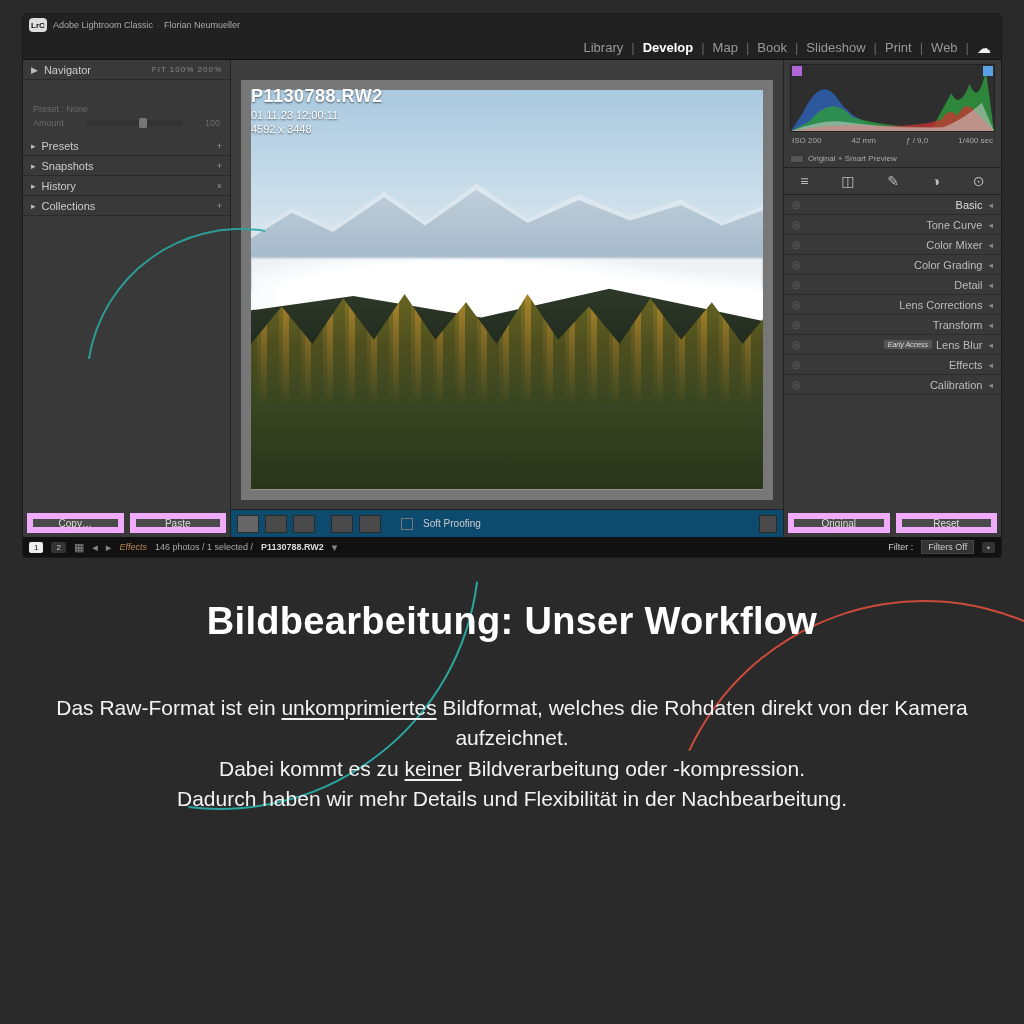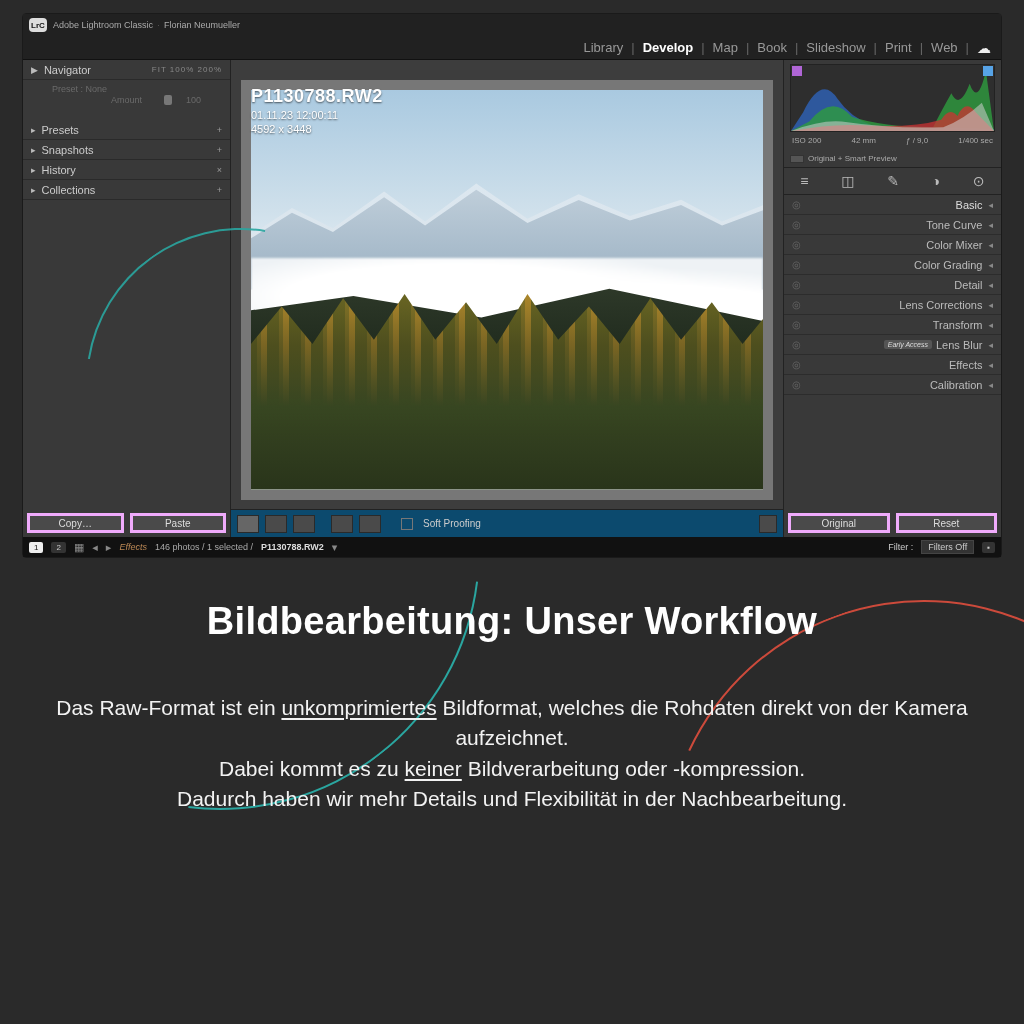--- a/index.html
+++ b/index.html
@@ -11,25 +11,25 @@
   .menubar a { color: #999; text-decoration: none; }
   .menubar a.active { color: #fff; font-weight: 600; }
   .menubar .sep { color: #666; } 
 
   .workspace { flex: 1; display: flex; min-height: 0; }
   .left { width: 208px; background: #393939; border-right: 1px solid #222; display: flex; flex-direction: column; font-size: 11px; color: #ccc; }
   .panel-head { height: 20px; display: flex; align-items: center; padding: 0 8px; border-bottom: 1px solid #2a2a2a; }
   .panel-head .chev { margin-right: 6px; font-size: 9px; color: #bbb; }
   .panel-head .suffix { margin-left: auto; color: #999; font-size: 9px; }
   .left .nav-sub { font-size: 8px; color: #888; margin-left: auto; letter-spacing: 1px;}
-  .preset-box { height: 40px; padding: 4px 10px; color: #6a6a6a; font-size: 9px; display:flex; flex-direction:row; justify-content:center; gap:4px;}
+  .preset-box { height: 40px; padding: 4px 10px; color: #6a6a6a; font-size: 9px; display:flex; flex-direction:column; justify-content:center; gap:4px;margin-top:16px;}
   .preset-box .slider { height:6px; background:#333; border-radius:3px; position:relative;}
   .preset-box .slider::after{content:"";position:absolute;left:55%;top:-2px;width:8px;height:10px;background:#777;border-radius:2px;}
   .left-footer { margin-top: auto; height: 28px; display: flex; gap: 6px; padding: 4px; }
-  .btn { flex:1; background: #4a4a4a; border: 3px solid #f0abfc; color: #ddd; font-size: 10px; display:flex; align-items:center; justify-content:center; cursor:pointer;}
+  .btn { flex:1; background: #4a4a4a; border: 6px solid #f0abfc; color: #ddd; font-size: 10px; display:flex; align-items:center; justify-content:center; cursor:pointer;}
 
   .center { flex: 1; background: #3d3d3d; display:flex; flex-direction:column; }
   .canvas-wrap { flex:1; display:flex; align-items:center; justify-content:center; padding: 10px 10px 0 10px;}
   .canvas { width: 100%; height: 100%; max-height: 420px; background:#777; padding:10px; position:relative;}
   .photo { width:100%; height:100%; position:relative; overflow:hidden;}
   .photo .sky { position:absolute; inset:0; background: linear-gradient(#a9c9e0 0%, #cfe0eb 30%, #e5eef4 45%, #f0f4f7 55%); }
   .photo .clouds { position:absolute; left:0; right:0; top:42%; height:24%; background: radial-gradient(ellipse at 40% 40%, #fff 0 40%, transparent 60%), radial-gradient(ellipse at 70% 60%, #fff 0 40%, transparent 60%), #eef2f5; filter: blur(1px); }
   .photo .mountains { position:absolute; left:0; right:0; top:18%; height:32%; background: linear-gradient(180deg, #c9d6e0 0, #9ab0c2 100%); clip-path: polygon(0 60%, 8% 40%, 16% 55%, 26% 28%, 34% 50%, 44% 22%, 54% 48%, 64% 30%, 74% 46%, 84% 34%, 92% 50%, 100% 38%, 100% 100%, 0 100%);}
   .photo .mountains.snow { top:16%; height:34%; background: linear-gradient(180deg,#f2f6fa 0,#cfd9e2 100%); clip-path: polygon(0 60%, 8% 40%, 16% 55%, 26% 28%, 34% 50%, 44% 22%, 54% 48%, 64% 30%, 74% 46%, 84% 34%, 92% 50%, 100% 38%, 100% 100%, 0 100%); opacity:.6;}
   .photo .ridge { position:absolute; left:0; right:0; top:48%; height:18%; background: linear-gradient(180deg,#2f3a2a 0,#1f2a1d 100%); clip-path: polygon(0 40%, 20% 20%, 45% 50%, 70% 10%, 100% 55%, 100% 100%, 0 100%);}

